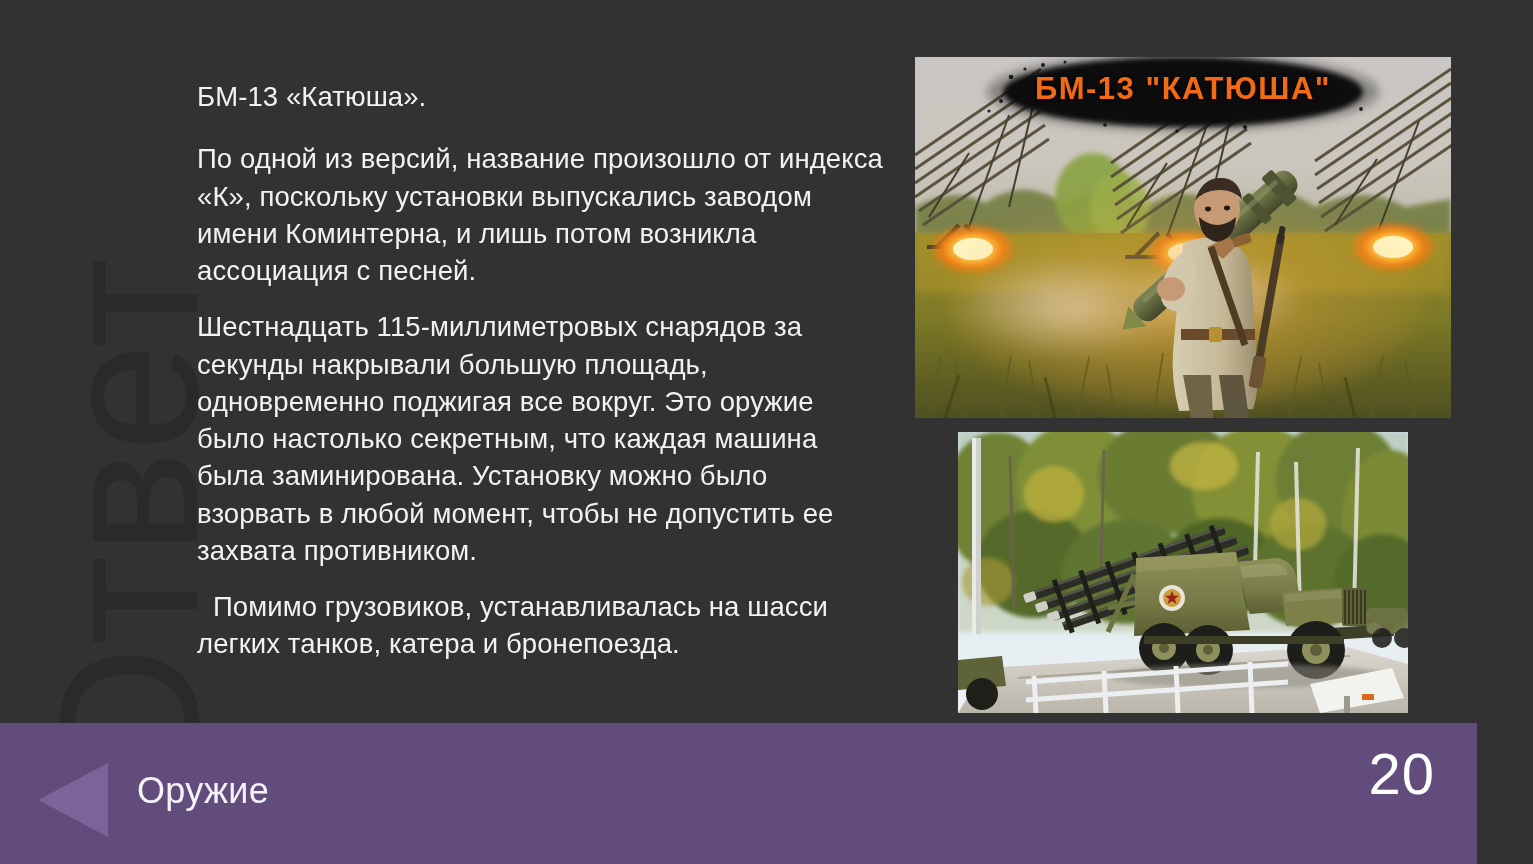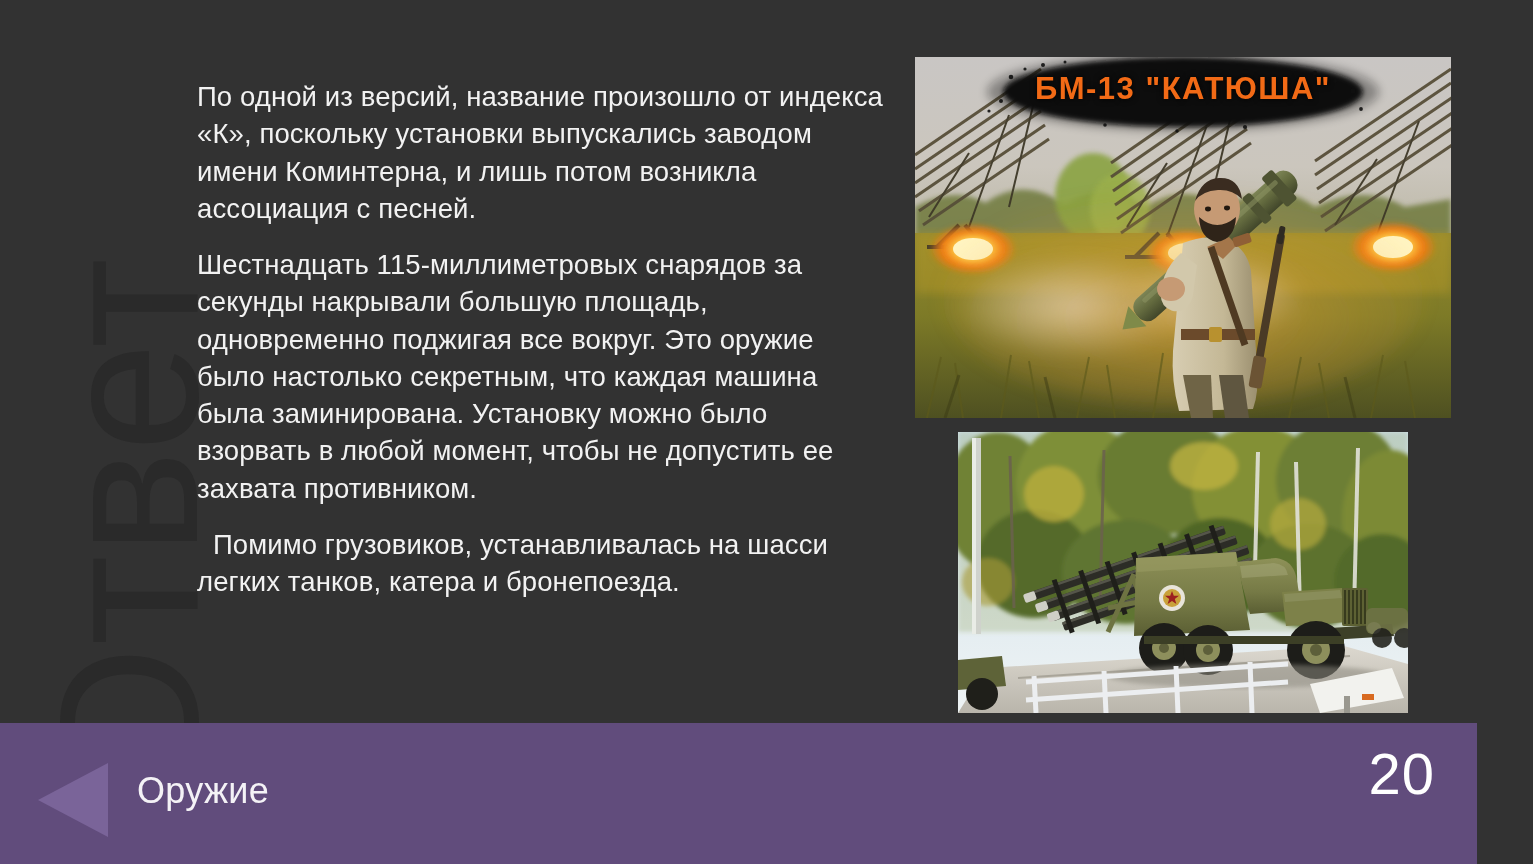--- a/index.html
+++ b/index.html
@@ -135,20 +135,21 @@
 </head>
 <body>
 
 <div class="slide">
 
   <div class="watermark-wrap">
     <div class="watermark">Ответ</div>
   </div>
 
   <div class="text-col">
+    <p class="para title">БМ-13  «Катюша».</p>
     <p class="para">По одной из версий, название произошло от индекса «К», поскольку установки выпускались заводом имени Коминтерна, и лишь потом возникла ассоциация с песней.</p>
     <p class="para">Шестнадцать 115-миллиметровых снарядов за секунды накрывали большую площадь, одновременно поджигая все вокруг. Это оружие было настолько секретным, что каждая машина была заминирована. Установку можно было взорвать в любой момент, чтобы не допустить ее захвата противником.</p>
     <p class="para last">Помимо грузовиков, устанавливалась  на шасси легких танков, катера и бронепоезда.</p>
   </div>
 
   <div class="photo" id="photo-top">
     <svg viewBox="0 0 536 361" preserveAspectRatio="none">
       <defs>
         <linearGradient id="skyTop" x1="0" y1="0" x2="0" y2="1">
           <stop offset="0%" stop-color="#c9c6c4"></stop>

